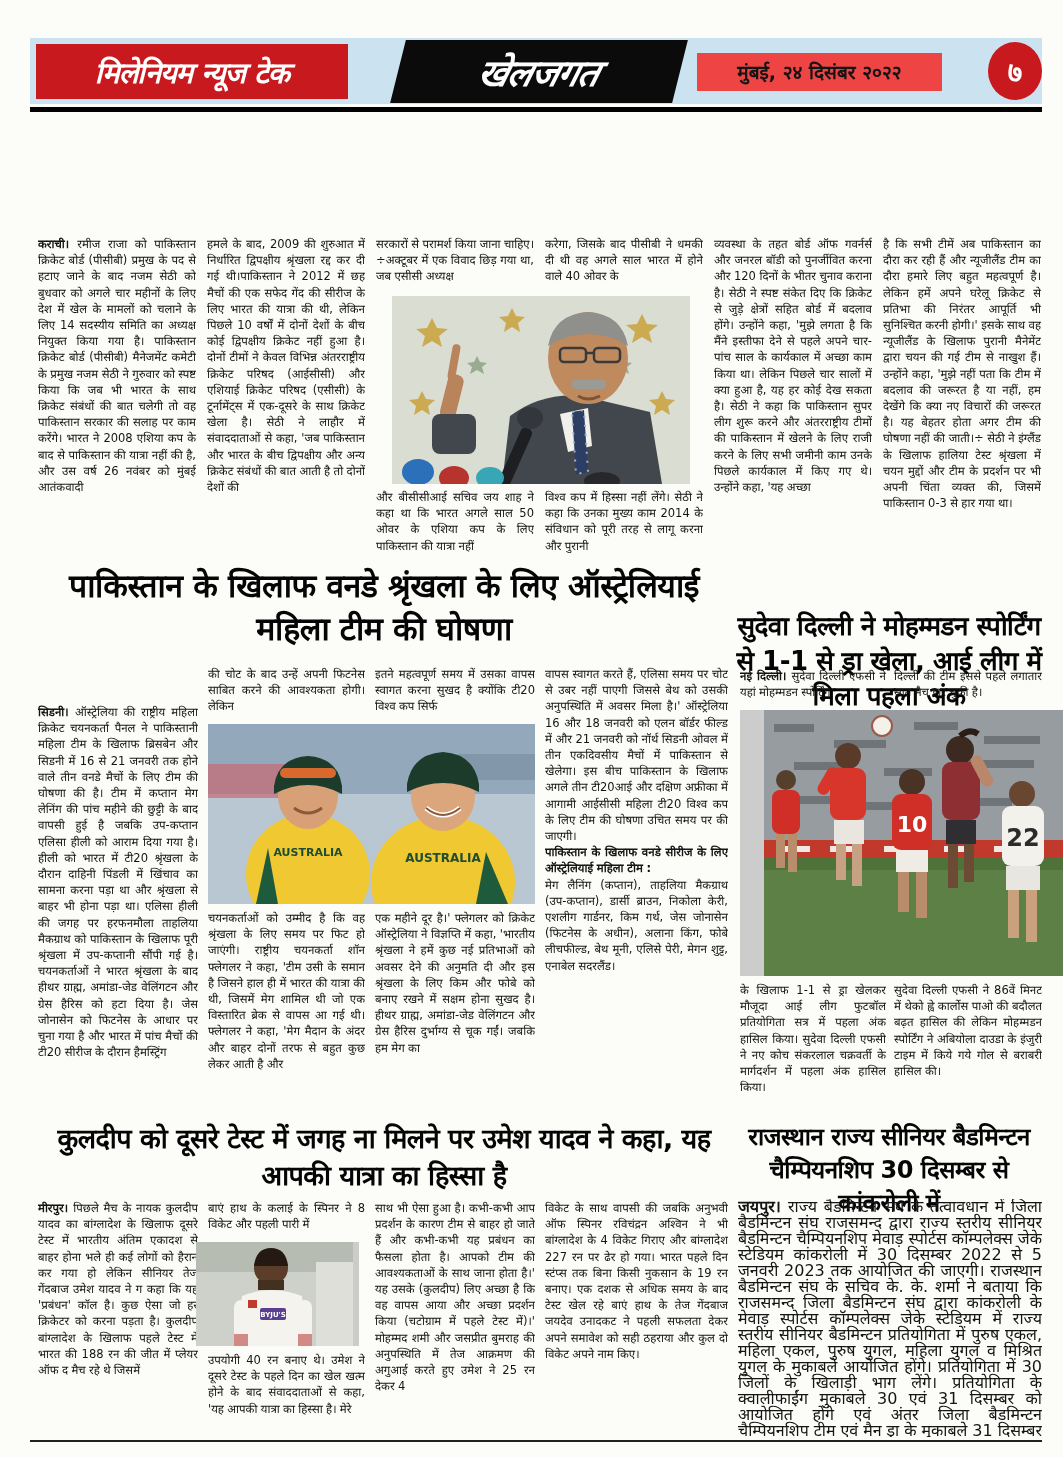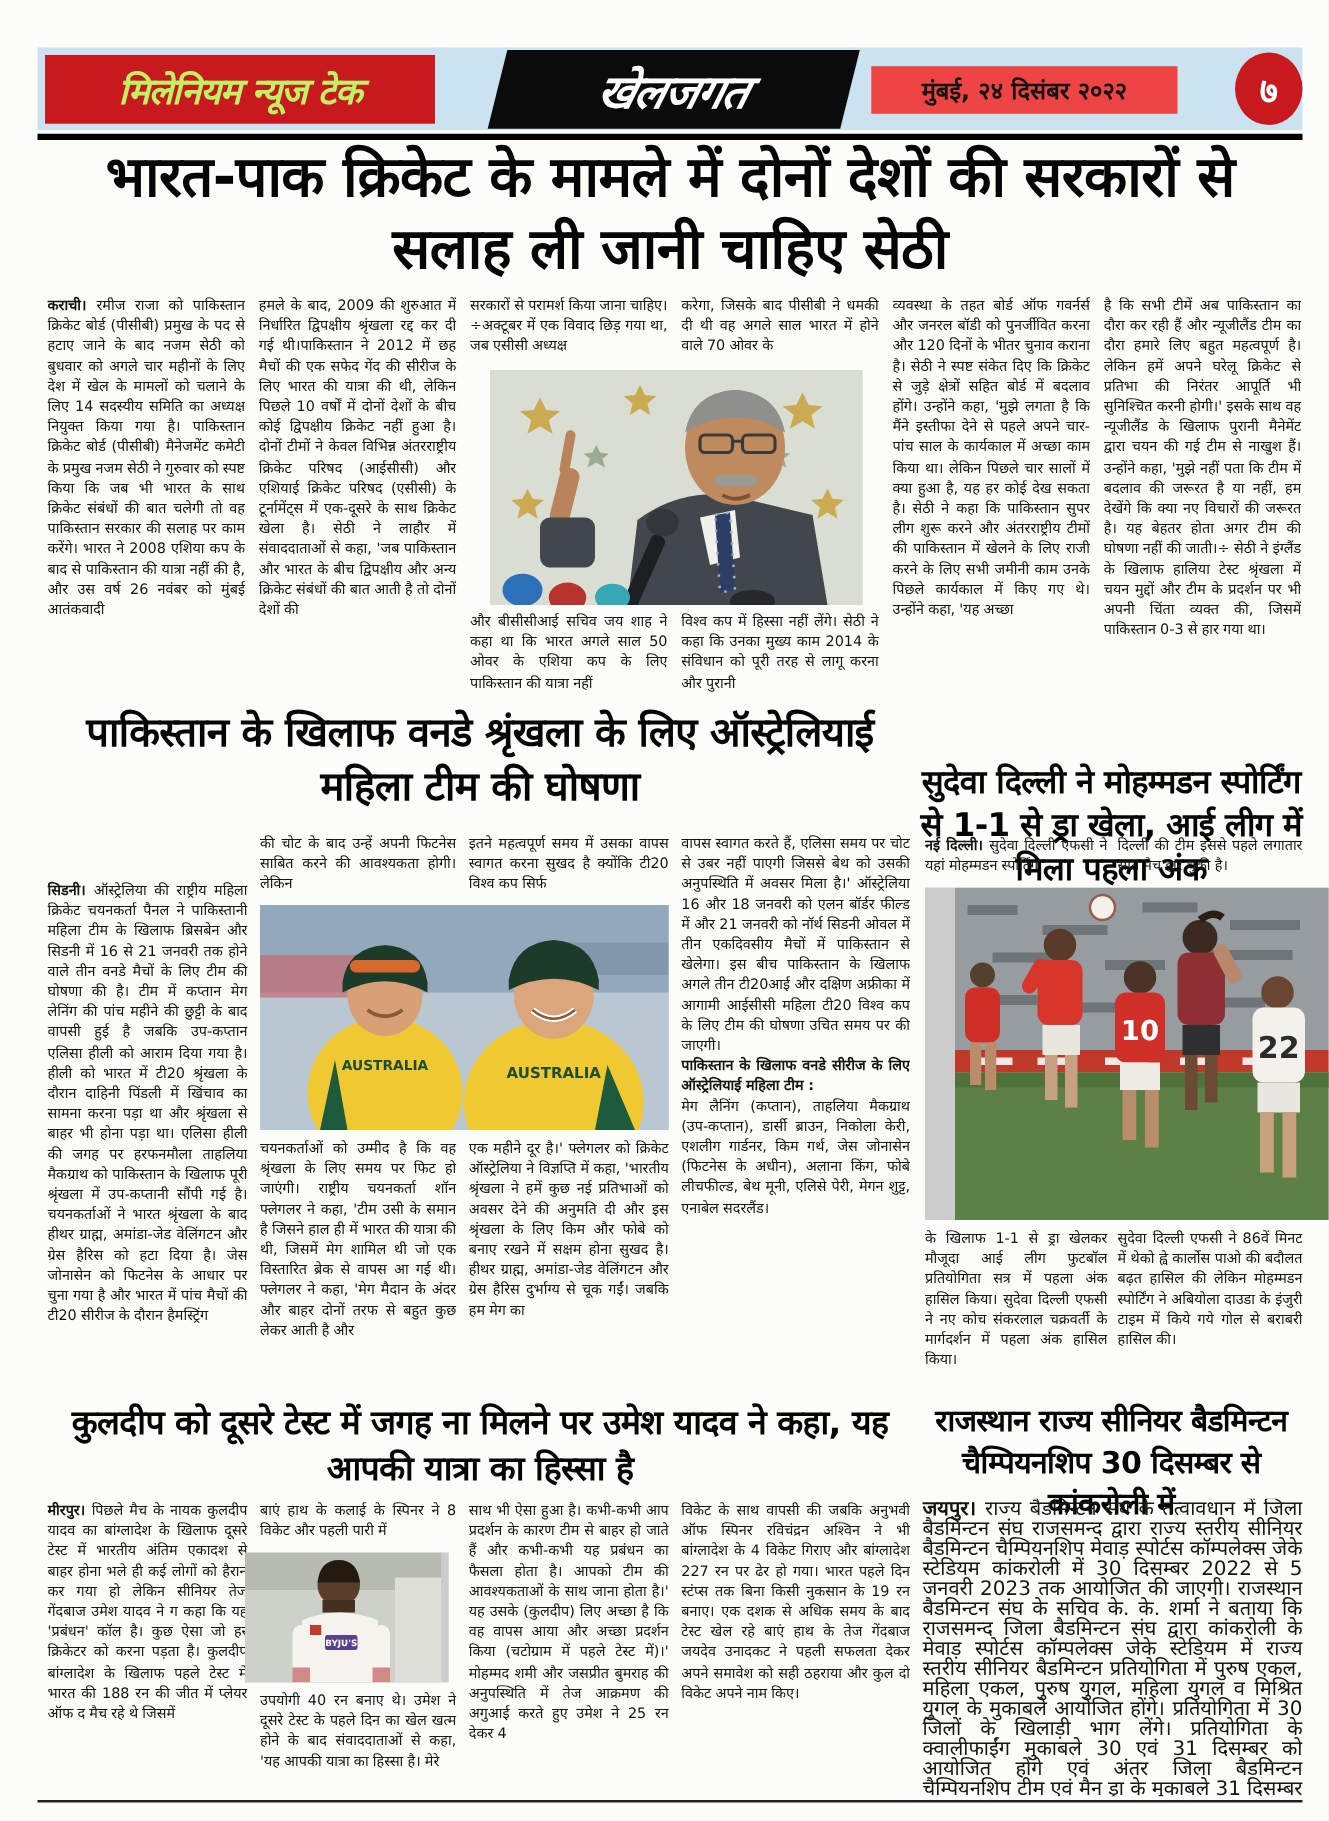--- a/index.html
+++ b/index.html
@@ -7,21 +7,21 @@
     position:relative;width:1063px;height:1457px;margin:0 auto;
     background:#fcfcf9;overflow:hidden;
     font-family:"DejaVu Sans","Liberation Sans",sans-serif;color:#141414;
   }
   
   .band{position:absolute;left:30px;top:38px;width:1012px;height:66px;background:#cbe3f1;}
   .masthead{
     position:absolute;left:36px;top:44px;width:312px;height:55px;background:#c8191f;
     display:flex;align-items:center;justify-content:center;
   }
-  .masthead span{color:#bef264;font-weight:800;font-size:29px;font-style:italic;letter-spacing:-1px;white-space:nowrap;}
+  .masthead span{color:#ffffff;font-weight:800;font-size:29px;font-style:italic;letter-spacing:-1px;white-space:nowrap;}
   .section-flag{
     position:absolute;left:398px;top:40px;width:282px;height:63px;background:#0b0b0b;
     transform:skewX(-14deg);display:flex;align-items:center;justify-content:center;
   }
   .section-flag span{color:#fff;font-weight:800;font-size:37px;font-style:italic;letter-spacing:-1px;}
   .datebox{
     position:absolute;left:697px;top:53px;width:245px;height:38px;background:#ef4444;
     display:flex;align-items:center;justify-content:center;font-weight:700;font-size:19px;white-space:nowrap;
   }
   .pagenum{
@@ -59,28 +59,27 @@
   </div>
   <div class="section-flag">
     <span>खेलजगत</span>
   </div>
   <div class="datebox">मुंबई, २४ दिसंबर २०२२</div>
   <div class="pagenum">
     <span>७</span>
   </div>
   <div class="toprule"></div>
 
-  <div class="headline hl-lead">भारत-पाक क्रिकेट के मामले में दोनों देशों की सरकारों से सलाह ली जानी चाहिए सेठी</div>
 
   <div class="col" style="left:38px;top:236px;width:158px;height:324px;">
     <span class="dl">कराची। </span><span>रमीज राजा को पाकिस्तान क्रिकेट बोर्ड (पीसीबी) प्रमुख के पद से हटाए जाने के बाद नजम सेठी को बुधवार को अगले चार महीनों के लिए देश में खेल के मामलों को चलाने के लिए 14 सदस्यीय समिति का अध्यक्ष नियुक्त किया गया है। पाकिस्तान क्रिकेट बोर्ड (पीसीबी) मैनेजमेंट कमेटी के प्रमुख नजम सेठी ने गुरुवार को स्पष्ट किया कि जब भी भारत के साथ क्रिकेट संबंधों की बात चलेगी तो वह पाकिस्तान सरकार की सलाह पर काम करेंगे। भारत ने 2008 एशिया कप के बाद से पाकिस्तान की यात्रा नहीं की है, और उस वर्ष 26 नवंबर को मुंबई आतंकवादी</span>
   </div>
   <div class="col" style="left:207px;top:236px;width:158px;height:324px;">हमले के बाद, 2009 की शुरुआत में निर्धारित द्विपक्षीय श्रृंखला रद्द कर दी गई थी।पाकिस्तान ने 2012 में छह मैचों की एक सफेद गेंद की सीरीज के लिए भारत की यात्रा की थी, लेकिन पिछले 10 वर्षों में दोनों देशों के बीच कोई द्विपक्षीय क्रिकेट नहीं हुआ है। दोनों टीमों ने केवल विभिन्न अंतरराष्ट्रीय क्रिकेट परिषद (आईसीसी) और एशियाई क्रिकेट परिषद (एसीसी) के टूर्नामेंट्स में एक-दूसरे के साथ क्रिकेट खेला है। सेठी ने लाहौर में संवाददाताओं से कहा, 'जब पाकिस्तान और भारत के बीच द्विपक्षीय और अन्य क्रिकेट संबंधों की बात आती है तो दोनों देशों की</div>
   <div class="col" style="left:376px;top:236px;width:158px;height:56px;">सरकारों से परामर्श किया जाना चाहिए।÷अक्टूबर में एक विवाद छिड़ गया था, जब एसीसी अध्यक्ष</div>
-  <div class="col" style="left:545px;top:236px;width:158px;height:56px;">करेगा, जिसके बाद पीसीबी ने धमकी दी थी वह अगले साल भारत में होने वाले 70 ओवर के</div>
+  <div class="col" style="left:545px;top:236px;width:158px;height:56px;">करेगा, जिसके बाद पीसीबी ने धमकी दी थी वह अगले साल भारत में होने वाले 40 ओवर के</div>
 
   <div class="photo" style="left:392px;top:296px;width:298px;height:188px;">
     <svg width="298" height="188" viewBox="0 0 298 188">
       <rect width="298" height="188" fill="#d9ddd2"></rect>
       <g fill="#c9a23c" opacity="0.85">
         <polygon points="40,22 45,32 56,33 47,40 50,51 40,45 30,51 33,40 24,33 35,32"></polygon>
         <polygon points="120,12 124,20 133,21 126,27 128,36 120,31 112,36 114,27 107,21 116,20"></polygon>
         <polygon points="250,18 255,28 266,29 257,36 260,47 250,41 240,47 243,36 234,29 245,28"></polygon>
         <polygon points="270,95 274,103 283,104 276,110 278,119 270,114 262,119 264,110 257,104 266,103"></polygon>
         <polygon points="30,95 34,103 43,104 36,110 38,119 30,114 22,119 24,110 17,104 26,103"></polygon>

